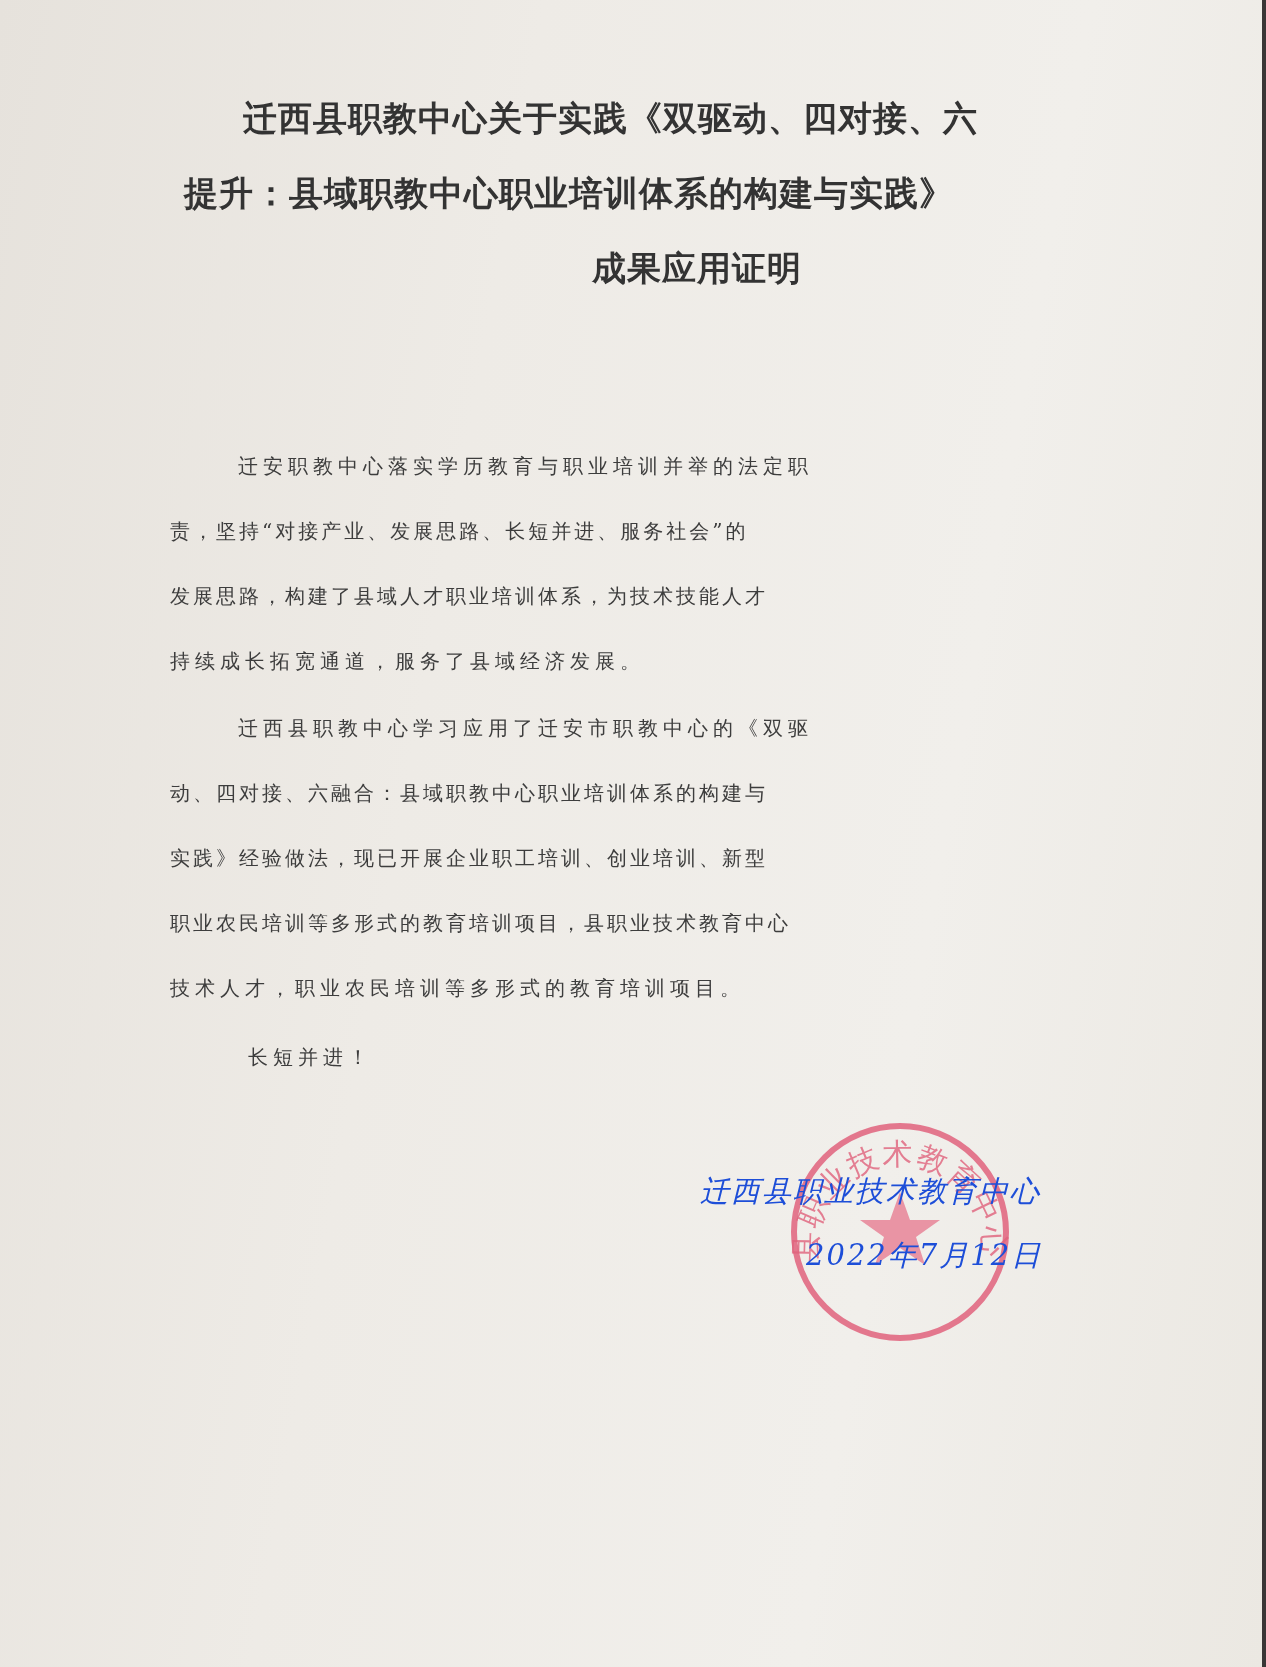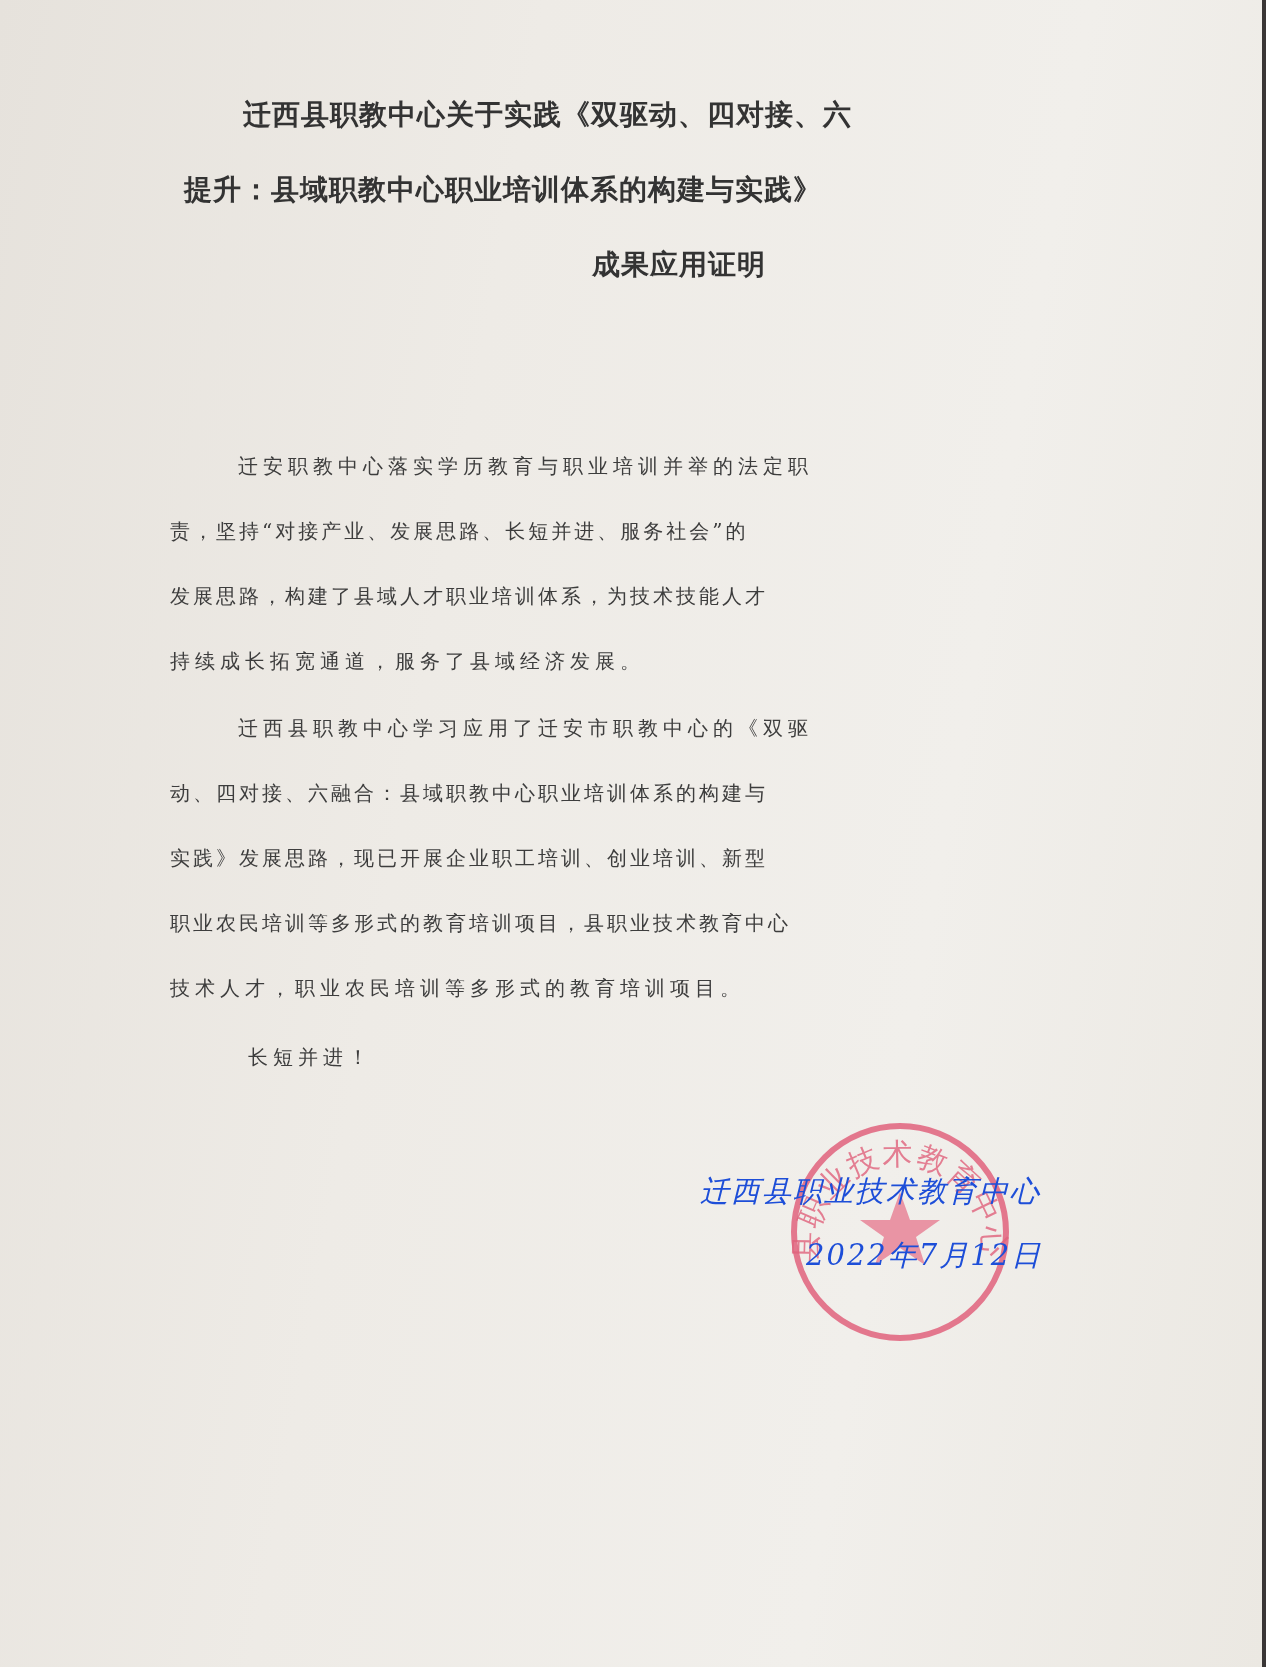--- a/index.html
+++ b/index.html
@@ -8,21 +8,21 @@
     background: linear-gradient(100deg, #e6e2dc 0%, #eeebe6 35%, #f1efeb 70%, #ebe8e2 100%);
     font-family: "DejaVu Serif", "Liberation Serif", serif;
     color: #3b3b3b;
   }
   .paper-edge {
     position: absolute; top: 0; right: 0; width: 4px; height: 1667px;
     background: #3a3636;
   }
   .title-line {
     position: absolute; font-family: "DejaVu Sans", "Liberation Sans", sans-serif;
-    font-size: 28px; font-weight: bold; color: #333; white-space: nowrap; letter-spacing: 1px;
+    font-size: 34px; font-weight: bold; color: #333; white-space: nowrap; letter-spacing: 1px;
   }
   .body-line {
     position: absolute; font-size: 20px; white-space: nowrap; color: #3d3d3d;
     letter-spacing: 5px;
   }
   .sig-line {
     position: absolute; font-size: 29px; white-space: nowrap; color: #1d4ed8; letter-spacing: 2px; font-style: italic;
   }
   .stamp {
     position: absolute; left: 786px; top: 1118px; width: 228px; height: 228px;
@@ -43,21 +43,21 @@
 <div>
   <div class="body-line" style="left:238px; top:453px;">迁安职教中心落实学历教育与职业培训并举的法定职</div>
   <div class="body-line" style="left:170px; top:518px; letter-spacing:3px;">责，坚持“对接产业、发展思路、长短并进、服务社会”的</div>
   <div class="body-line" style="left:170px; top:583px; letter-spacing:3px;">发展思路，构建了县域人才职业培训体系，为技术技能人才</div>
   <div class="body-line" style="left:170px; top:648px;">持续成长拓宽通道，服务了县域经济发展。</div>
 </div>
 
 <div>
   <div class="body-line" style="left:238px; top:715px;">迁西县职教中心学习应用了迁安市职教中心的《双驱</div>
   <div class="body-line" style="left:170px; top:780px; letter-spacing:3px;">动、四对接、六融合：县域职教中心职业培训体系的构建与</div>
-  <div class="body-line" style="left:170px; top:845px; letter-spacing:3px;">实践》发展思路，现已开展企业职工培训、创业培训、新型</div>
+  <div class="body-line" style="left:170px; top:845px; letter-spacing:3px;">实践》经验做法，现已开展企业职工培训、创业培训、新型</div>
   <div class="body-line" style="left:170px; top:910px; letter-spacing:3px;">职业农民培训等多形式的教育培训项目，县职业技术教育中心</div>
   <div class="body-line" style="left:170px; top:975px;">技术人才，职业农民培训等多形式的教育培训项目。</div>
 </div>
 
 <div class="body-line" style="left:248px; top:1044px;">长短并进！</div>
 
 <svg class="stamp" viewBox="0 0 228 228">
   <circle cx="114" cy="114" r="106" fill="none" stroke="#e0627c" stroke-width="6" opacity="0.85"></circle>
   <g>
     <polygon points="114,74 124,102 154,102 130,119 139,147 114,130 89,147 98,119 74,102 104,102" fill="#e77d92" opacity="0.8"></polygon>

